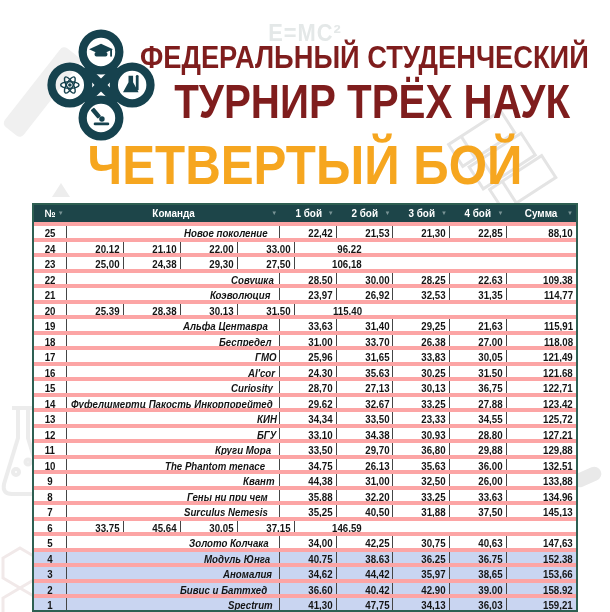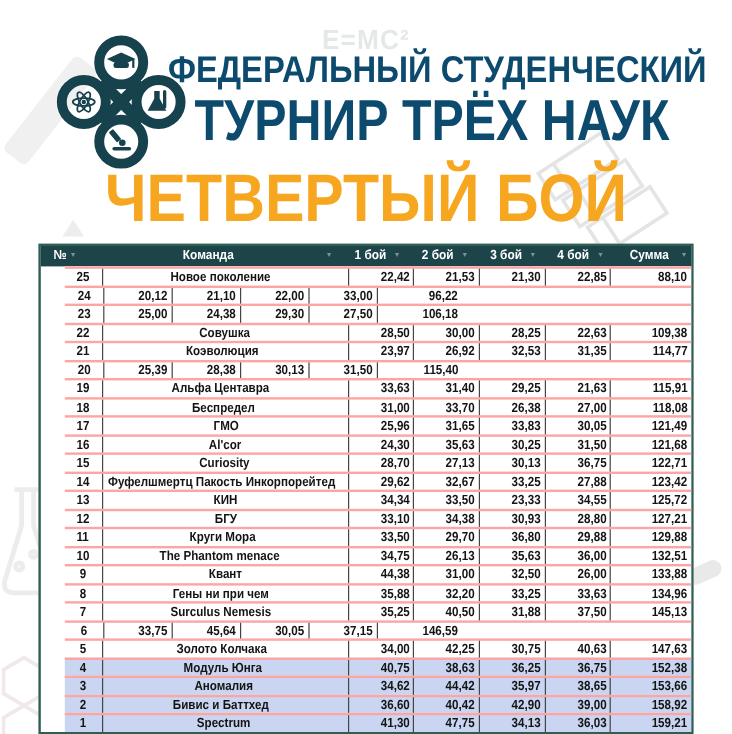--- a/index.html
+++ b/index.html
@@ -14,46 +14,46 @@
   .wm-pencil{left:30px;top:42px;width:24px;height:100px;background:#f0f0f0;
     border-radius:5px;transform:rotate(38deg);}
   .wm-tri{left:52px;top:183px;width:0;height:0;
     border-left:9px solid transparent;border-right:9px solid transparent;
     border-bottom:14px solid #ededed;}
   .wm-blob{left:572px;top:470px;width:30px;height:14px;background:#e9e9e9;
     border-radius:7px;transform:rotate(-24deg);}
 
   
   .logo{position:absolute;left:46px;top:26px;width:110px;height:118px;}
-  .titles{position:absolute;left:110px;top:42px;width:500px;text-align:center;color:#0c4a6e;}
+  .titles{position:absolute;left:110px;top:42px;width:500px;text-align:right;color:#7f1d1d;}
   .title-l1{font-size:31px;font-weight:bold;transform:scaleX(0.88);line-height:1.05;white-space:nowrap;}
   .title-l2{font-size:48px;font-weight:bold;transform:scaleX(0.84);line-height:1.05;margin-top:2px;white-space:nowrap;}
   .subtitle{position:absolute;top:136px;left:0;width:610px;text-align:center;
     color:#f6a61f;font-size:56px;font-weight:bold;transform:scaleX(0.88);
     line-height:1.05;white-space:nowrap;}
 
   
   .rtable{position:absolute;left:32px;top:203px;width:546px;
     border:2px solid #2e5f52;box-sizing:border-box;background:#fff;}
   .thead{display:flex;background:#1d4549;height:17px;align-items:center;}
   .hcell{position:relative;color:#ffffff;font-size:11px;font-weight:bold;
     height:17px;line-height:17px;text-align:center;box-sizing:border-box;}
   .hcell .lbl{display:inline-block;transform:scaleX(0.9);}
   .arr{position:absolute;right:3px;top:0;font-size:6px;color:#7a9496;line-height:17px;}
   .col-num{width:33px;}
   .col-team{width:215px;}
   .col-score{width:57px;}
   .col-sum{width:70px;}
-  .trow{display:flex;height:15.5px;border-top:2px solid #fca5a5;box-sizing:border-box;background:#fff;margin-left:20px;}
+  .trow{display:flex;height:15.5px;border-top:4px solid #fca5a5;box-sizing:border-box;background:#fff;}
   .trow.hl{background:#c9d5f1;}
   .cell{box-sizing:border-box;font-size:11px;font-weight:bold;color:#141414;
     line-height:14px;overflow:hidden;white-space:nowrap;border-right:1px solid #454545;}
   .cell:last-child{border-right:none;}
   .c-center{text-align:center;}
-  .c-left{text-align:center;padding-left:4px;}
+  .c-left{text-align:right;padding-left:4px;font-style:italic;}
   .c-right{text-align:right;padding-right:3px;}
   .cell .in{display:inline-block;transform:scaleX(0.88);}
   .c-left .in{transform-origin:left center;}
   .c-right .in{transform-origin:right center;}
 </style>
 </head>
 <body>
 
 <div class="page">
 

